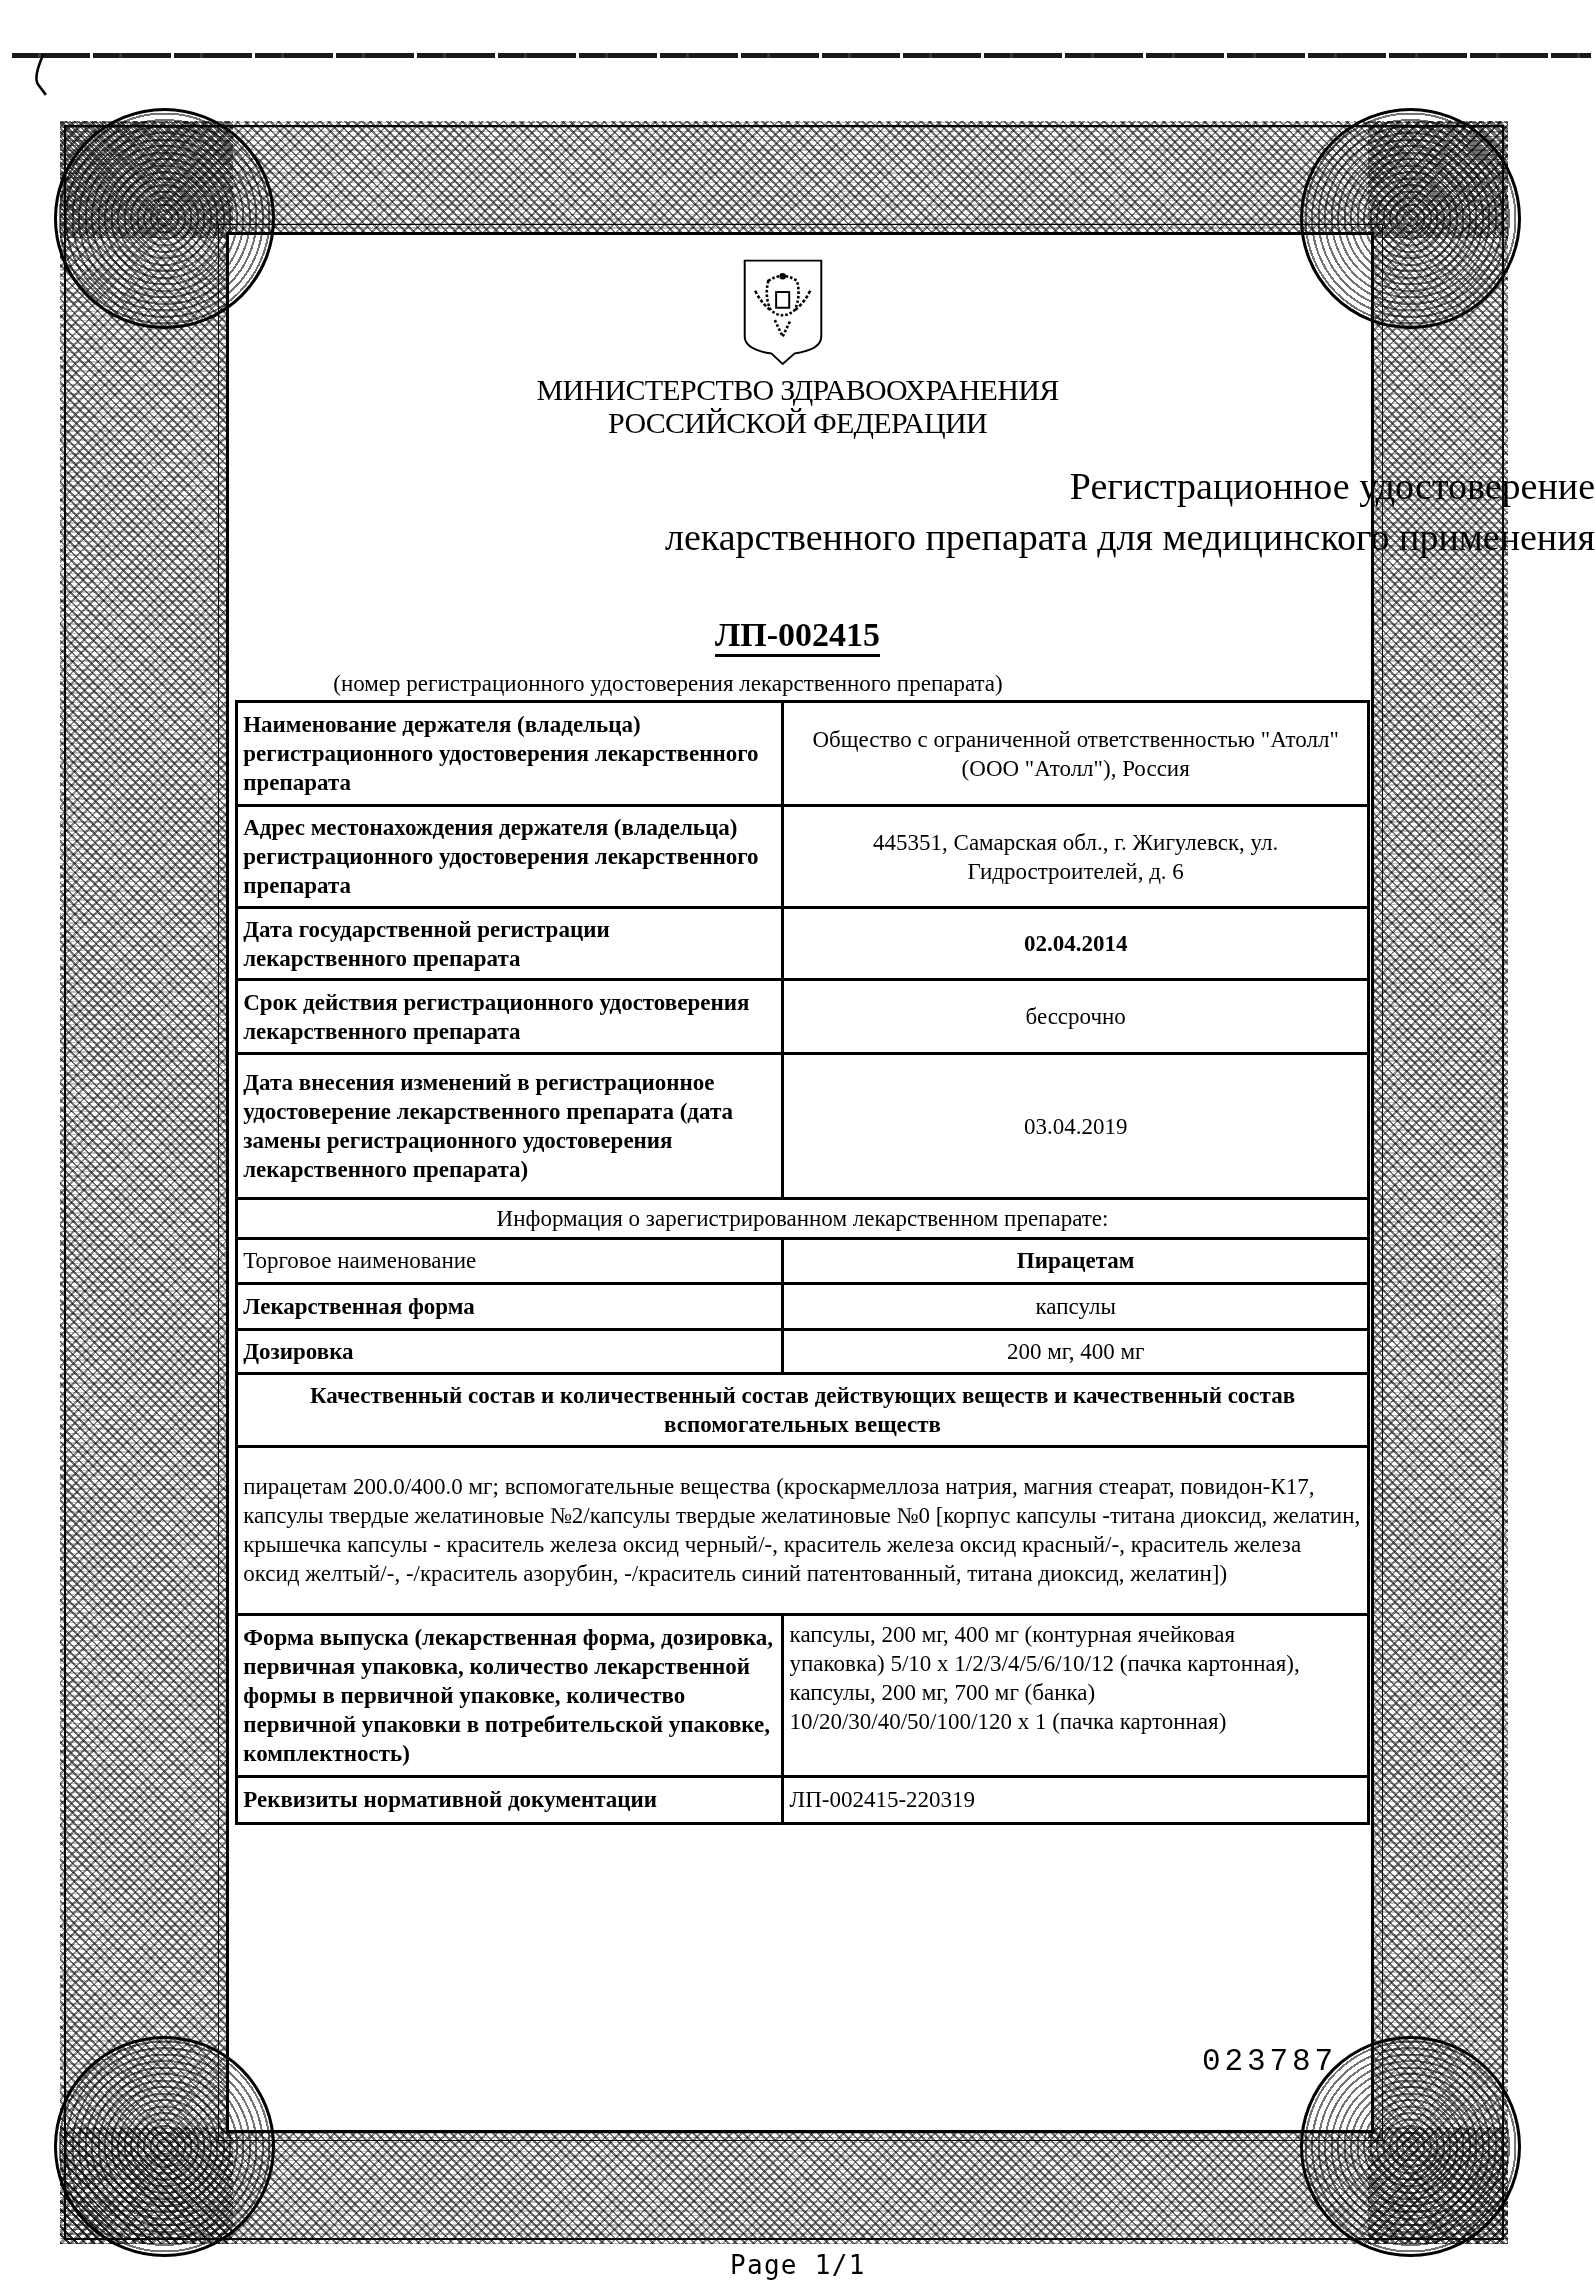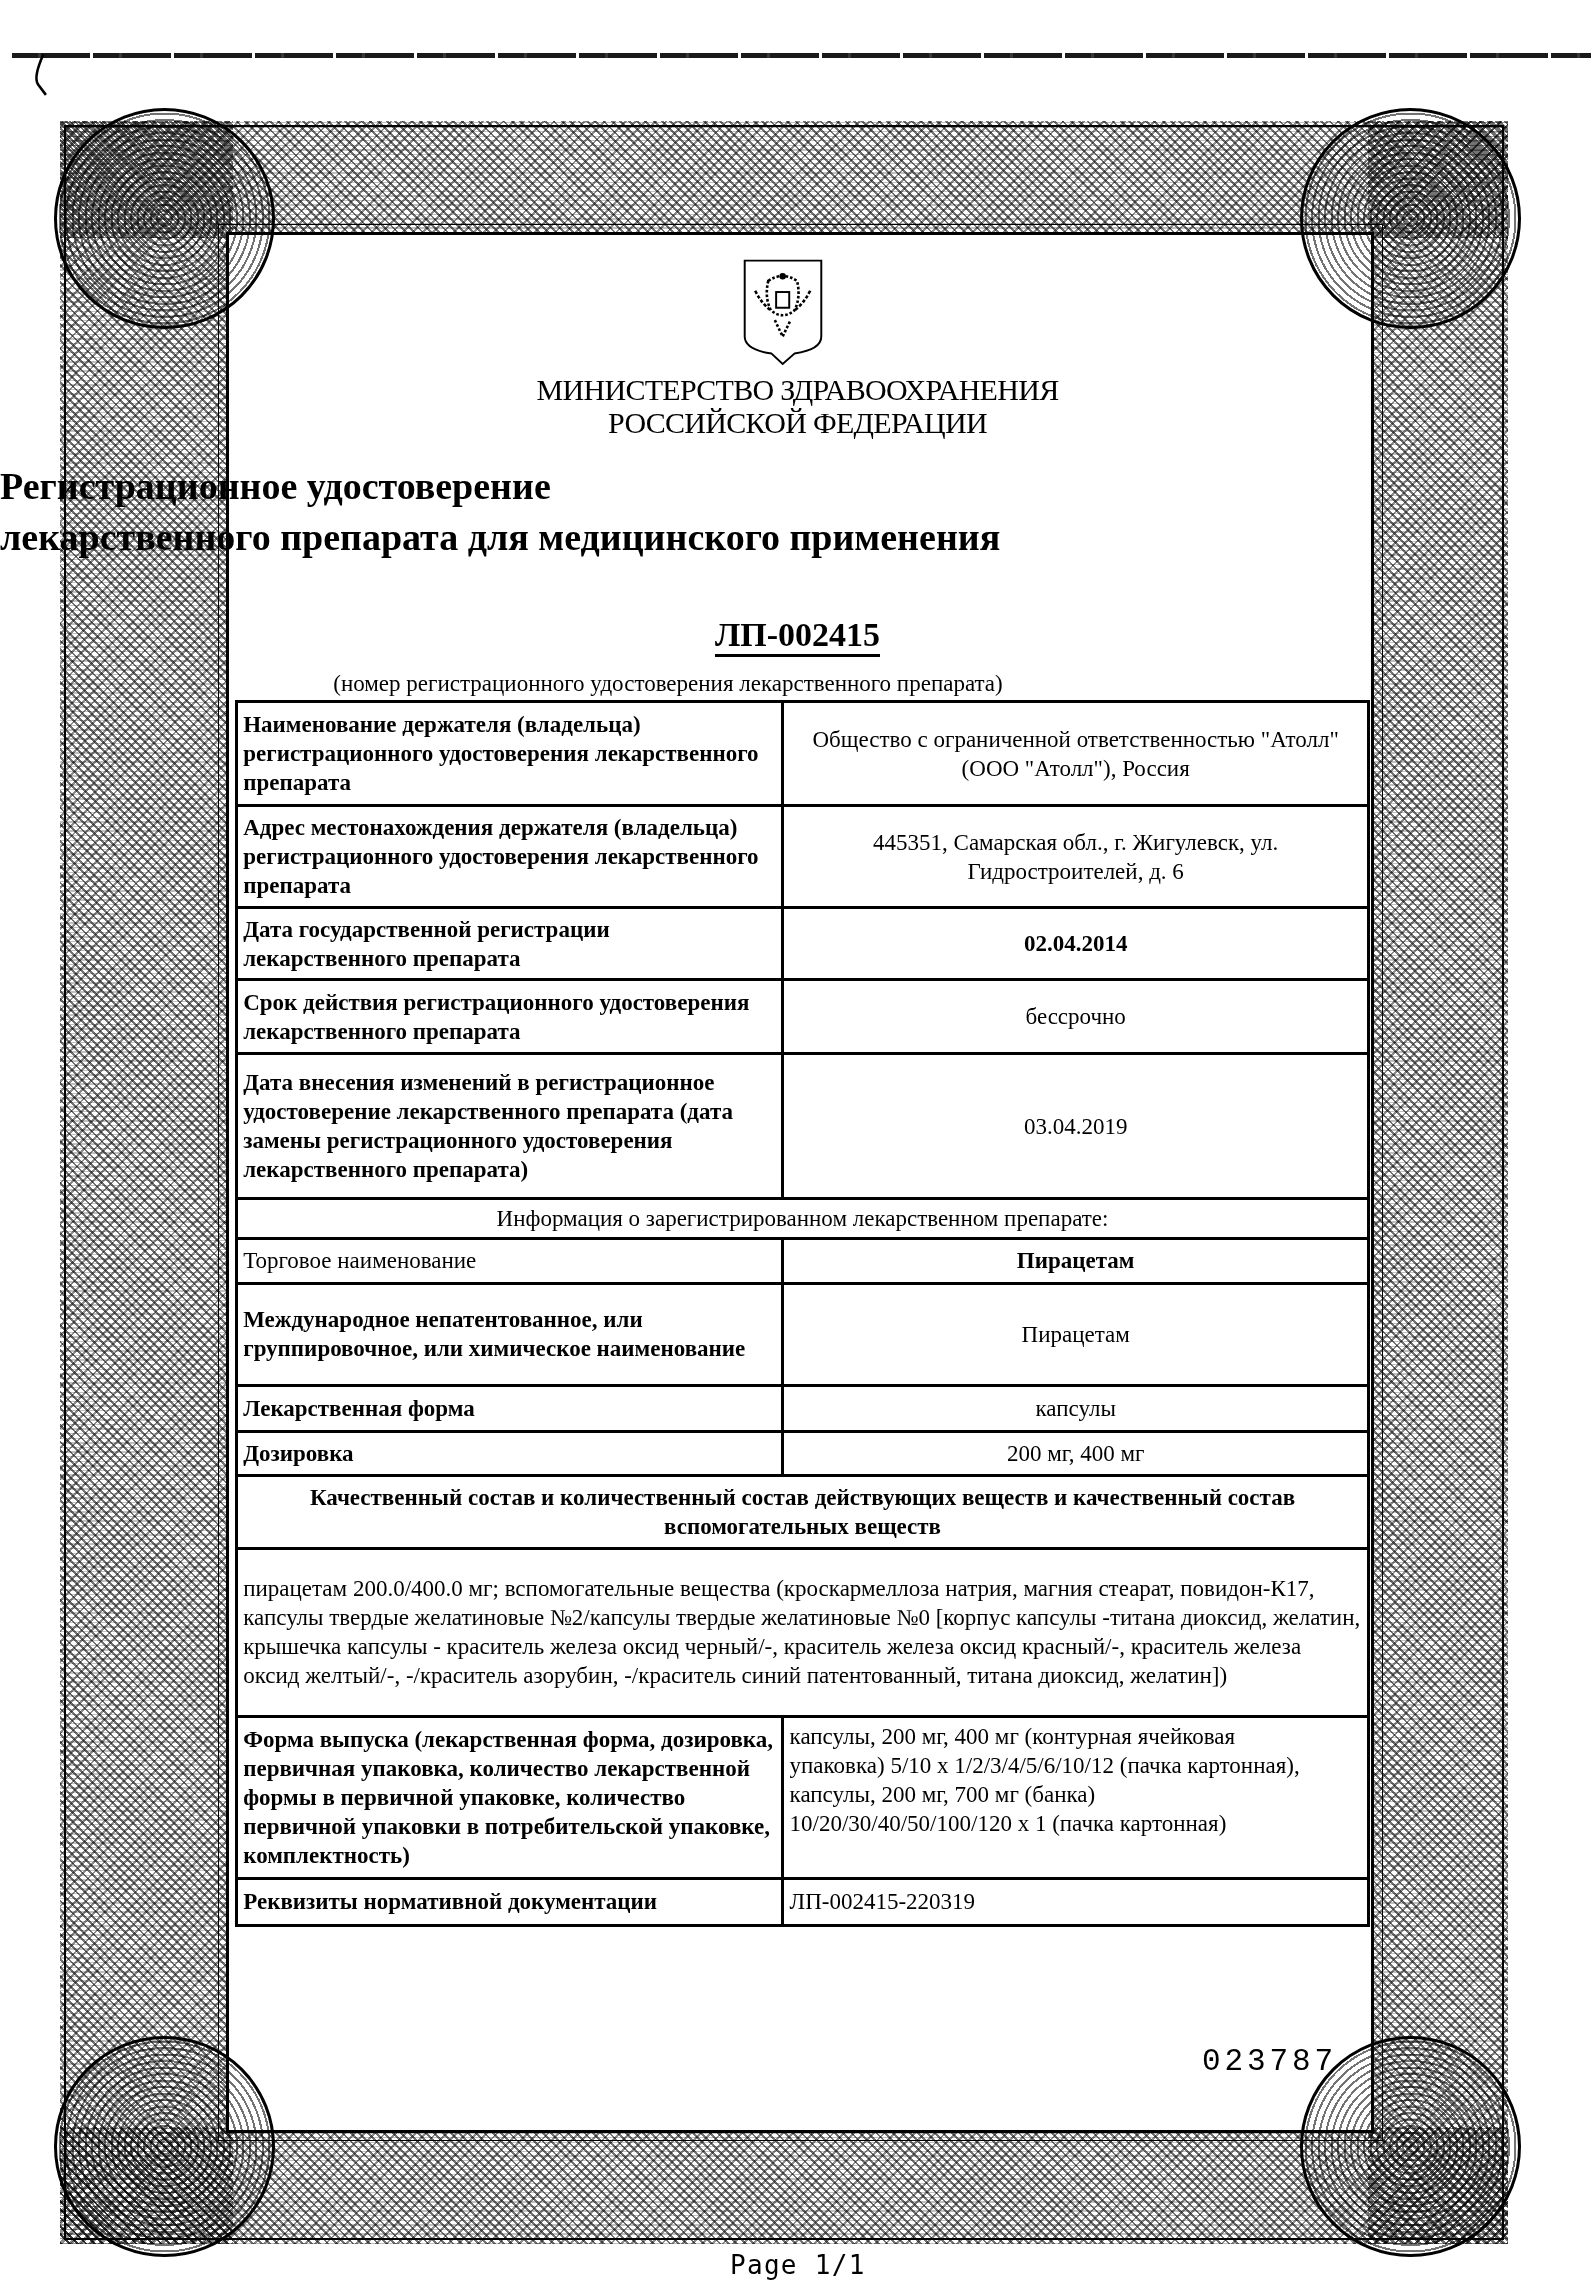--- a/index.html
+++ b/index.html
@@ -27,21 +27,21 @@
   .rosette { position:absolute; width:215px; height:215px; border-radius:50%;
     border:3.3px solid #000; background:
       repeating-radial-gradient(circle, rgba(0,0,0,.55) 0 2px, transparent 2px 6.5px); }
   .ros-tl { left:-6.5px; top:-13px; } .ros-tr { right:-13px; top:-13px; }
   .ros-bl { left:-6.5px; bottom:-13px; } .ros-br { right:-13px; bottom:-13px; }
   .emblem { position:absolute; left:742px; top:258px; width:82px; height:108px; }
   .ministry { position:absolute; left:0; width:1595px; text-align:center; font-size:30px;
     transform-origin:center; letter-spacing:-0.7px; }
   .ministry.l1 { top:373px; }
   .ministry.l2 { top:406px; }
-  .title { position:absolute; left:0; width:1595px; text-align:left; font-weight:bold;
+  .title { position:absolute; left:0; width:1595px; text-align:right; font-weight:normal;
     font-size:38px; letter-spacing:0; }
   .title.l1 { top:464px; }
   .title.l2 { top:515px; }
   .reg-no { position:absolute; left:0; width:1595px; text-align:center; top:616px;
     font-weight:bold; font-size:34px; }
   .reg-no span { border-bottom:3.3px solid #000; padding-bottom:1.3px; }
   .reg-caption { position:absolute; left:0; width:1336px; text-align:center; top:671px; font-size:23px; }
 
   table.cert { position:absolute; left:235px; top:700px; width:1135px; border-collapse:collapse;
     font-size:23px; line-height:29px; table-layout:fixed; }
@@ -120,24 +120,20 @@
     <td class="lbl">Дата внесения изменений в регистрационное удостоверение лекарственного препарата (дата замены регистрационного удостоверения лекарственного препарата)</td>
     <td class="val">03.04.2019</td>
   </tr>
   <tr style="height:35px">
     <td colspan="2" class="full center">Информация о зарегистрированном лекарственном препарате:</td>
   </tr>
   <tr style="height:45px">
     <td class="lbl" style="font-weight:normal">Торговое наименование</td>
     <td class="val bold">Пирацетам</td>
   </tr>
-  <tr style="height:102px">
-    <td class="lbl">Международное непатентованное, или группировочное, или химическое наименование</td>
-    <td class="val">Пирацетам</td>
-  </tr>
   <tr style="height:46px">
     <td class="lbl">Лекарственная форма</td>
     <td class="val">капсулы</td>
   </tr>
   <tr style="height:44px">
     <td class="lbl">Дозировка</td>
     <td class="val">200 мг, 400 мг</td>
   </tr>
   <tr style="height:73px">
     <td colspan="2" class="full bold">Качественный состав и количественный состав действующих веществ и качественный состав вспомогательных веществ</td>

